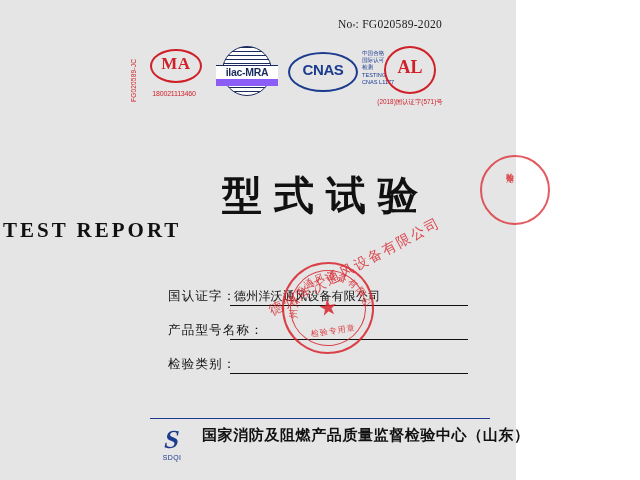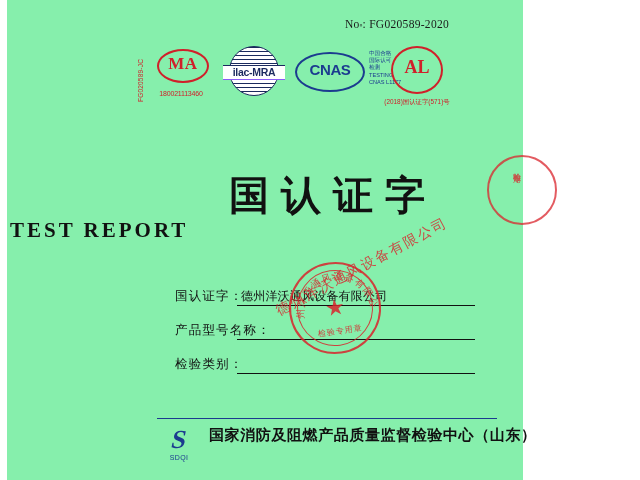--- a/index.html
+++ b/index.html
@@ -12,22 +12,21 @@
     height: 480px;
     overflow: hidden;
     font-family: "Liberation Serif", serif;
     color: #111;
     position: relative;
   }
   .page {
     position: absolute;
     left: 0; top: 0;
     width: 516px; height: 480px;
-    background: #86efac;
-    margin-left: 7px;
+    background: #e5e5e5;
   }
 
   
   .report-no {
     position: absolute;
     left: 338px;
     top: 18px;
     font-size: 11.5px;
     letter-spacing: .3px;
     color: #1a1a1a;
@@ -110,21 +109,21 @@
     overflow: hidden;
     background:
       repeating-linear-gradient(to bottom, #1b2a5e 0 1.2px, #ffffff 1.2px 4px);
   }
   .ilac-band {
     position: absolute;
     left: 0px; top: 19px;
     width: 62px; height: 13px;
     background: #ffffff;
     border-top: 1px solid #1b2a5e;
-    border-bottom: 1px solid #8b5cf6;
+    border-bottom: 7px solid #8b5cf6;
     color: #1b2a5e;
     font-family: "Liberation Sans", sans-serif;
     font-weight: bold;
     font-size: 10.5px;
     text-align: center;
     line-height: 13px;
     letter-spacing: -.3px;
   }
 
   
@@ -454,21 +453,21 @@
     </div>
 
     <div class="cal-wrap">
       <div class="cal-ring"></div>
       <div class="cal-text">AL</div>
       <div class="cal-code">(2018)国认证字(571)号</div>
     </div>
 
   </div>
 
-  <div class="title-cn">国认证字</div>
+  <div class="title-cn">型式试验</div>
   <div class="title-en">TEST REPORT</div>
 
   <div class="fields">
 
     <div class="field-row">
       <div class="field-label">国认证字：</div>
       <div class="field-value">德州洋沃通风设备有限公司</div>
       <div class="field-rule"></div>
     </div>
 

